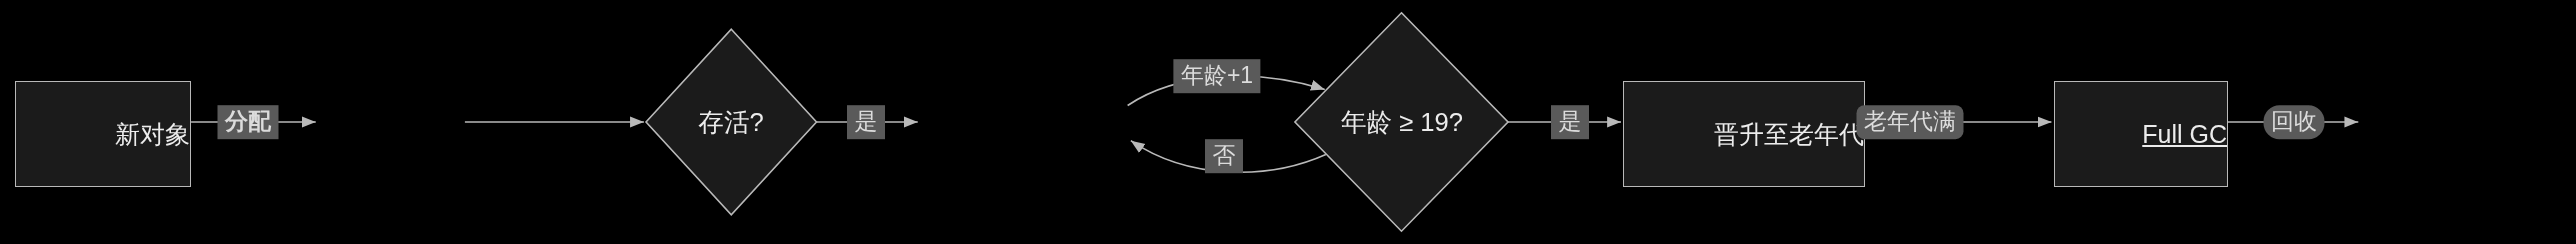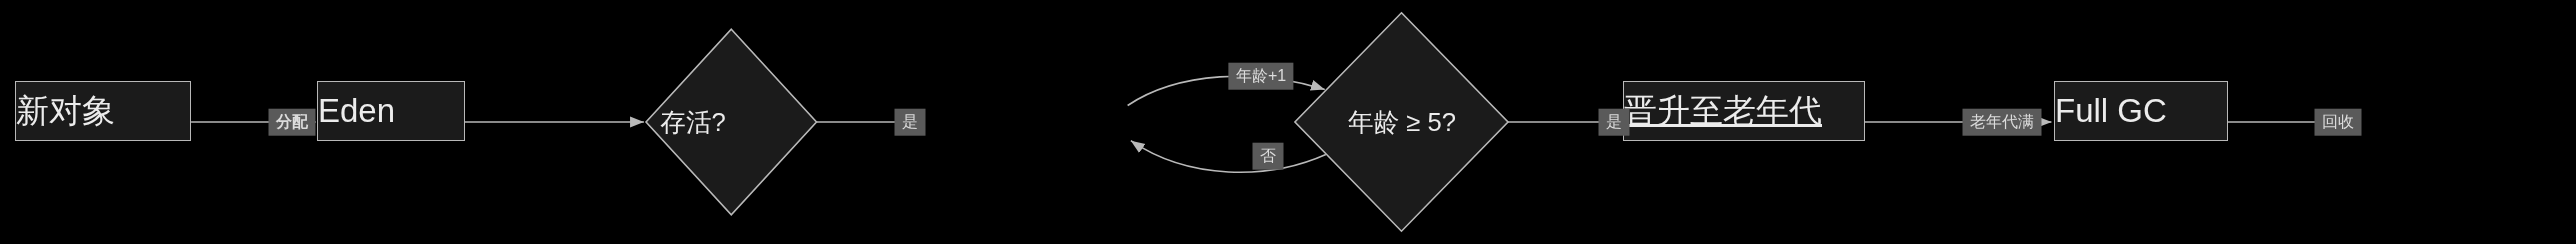--- a/index.html
+++ b/index.html
@@ -34,50 +34,49 @@
     stroke: var(--node-border, #b9b9b9);
     stroke-width: 3;
   }
   .edge-layer marker path {
     fill: var(--edge-color, #b9b9b9);
     stroke: none;
   }
   .node {
     position: absolute;
     box-sizing: border-box;
-    height: 60px;
+    height: 106px;
     top: 81px;
     background: var(--node-fill, #1b1b1b);
     border: 1.6px solid var(--node-border, #b9b9b9);
     color: var(--node-text, #ececec);
     display: flex;
     align-items: center;
-    justify-content: flex-start;
-    font-size: 33px;
+    justify-content: flex-end;
+    font-size: 25px;
     white-space: nowrap;
   }
   .diamond-label {
     position: absolute;
     transform: translate(-50%, -50%);
     color: var(--node-text, #ececec);
     font-size: 25.6px;
     white-space: nowrap;
     z-index: 2;
   }
   .edge-label {
     position: absolute;
     transform: translate(-50%, -50%);
     background: var(--edge-label-bg, #5a5a5a);
     color: var(--edge-label-text, #dcdcdc);
-    font-size: 16px;
+    font-size: 23px;
     line-height: 1;
     padding: 5.3px 7.5px;
     white-space: nowrap;
     z-index: 3;
-    margin-left: 44px;
   }
 </style>
 </head>
 <body>
 
 <div class="canvas">
 
   <svg class="edge-layer" width="2576" height="244" viewBox="0 0 4834 458">
     <defs>
       <marker id="arrow" viewBox="0 0 10 10" refX="10" refY="5" markerUnits="userSpaceOnUse" markerWidth="26" markerHeight="26" orient="auto">
@@ -95,47 +94,44 @@
     <path class="edge" d="M4180 229 H4426" marker-end="url(#arrow)"></path>
 
     <polygon class="decision-shape" points="1372,55 1532,229 1372,403 1212,229"></polygon>
     <polygon class="decision-shape" points="2630,24 2830,229 2630,434 2430,229"></polygon>
   </svg>
 
   <div class="node" style="left:15px; width:176px;">
     <span>新对象</span>
   </div>
 
-  <div class="node" style="left:317px; width:148px;">
-    <span>Eden</span>
-  </div>
 
 
-  <div class="node" style="left:1623px; width:242px;text-decoration:underline;">
+  <div class="node" style="left:1623px; width:242px;">
     <span>晋升至老年代</span>
   </div>
 
-  <div class="node" style="left:2054px; width:174px;">
+  <div class="node" style="left:2054px; width:174px;text-decoration:underline;">
     <span>Full GC</span>
   </div>
 
 
-  <div class="diamond-label" style="left:693px; top:122px;">存活?</div>
+  <div class="diamond-label" style="left:731px; top:122px;">存活?</div>
 
-  <div class="diamond-label" style="left:1402px; top:122px;">年龄 ≥ 5?</div>
+  <div class="diamond-label" style="left:1402px; top:122px;">年龄 ≥ 19?</div>
 
   <div class="edge-label" style="left:248px; top:122px;font-weight:bold;">分配</div>
 
 
   <div class="edge-label" style="left:866px; top:122px;">是</div>
 
   <div class="edge-label" style="left:1217px; top:76px;">年龄+1</div>
 
   <div class="edge-label" style="left:1224px; top:156px;">否</div>
 
   <div class="edge-label" style="left:1570px; top:122px;">是</div>
 
-  <div class="edge-label" style="left:1958px; top:122px;">老年代满</div>
+  <div class="edge-label" style="left:1910px; top:122px;border-radius:8px;">老年代满</div>
 
-  <div class="edge-label" style="left:2294px; top:122px;">回收</div>
+  <div class="edge-label" style="left:2294px; top:122px;border-radius:16px;">回收</div>
 
 </div>
 
 
 </body></html>

